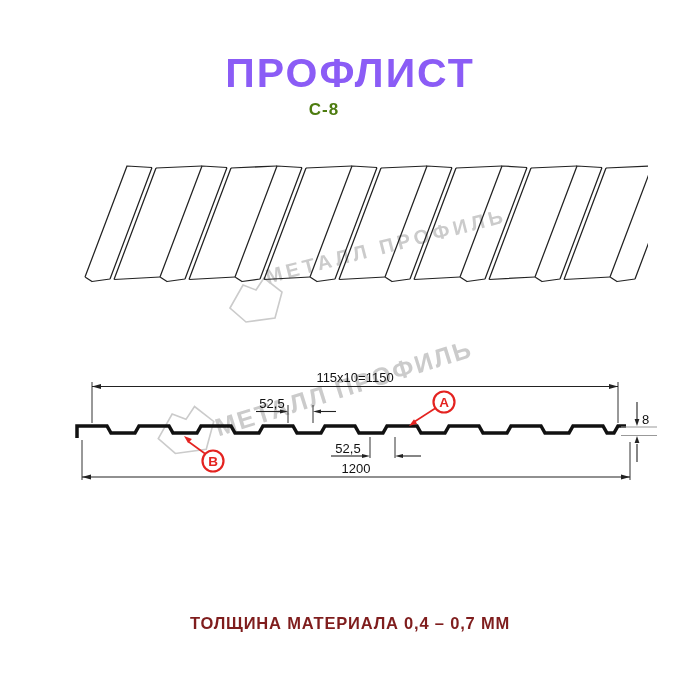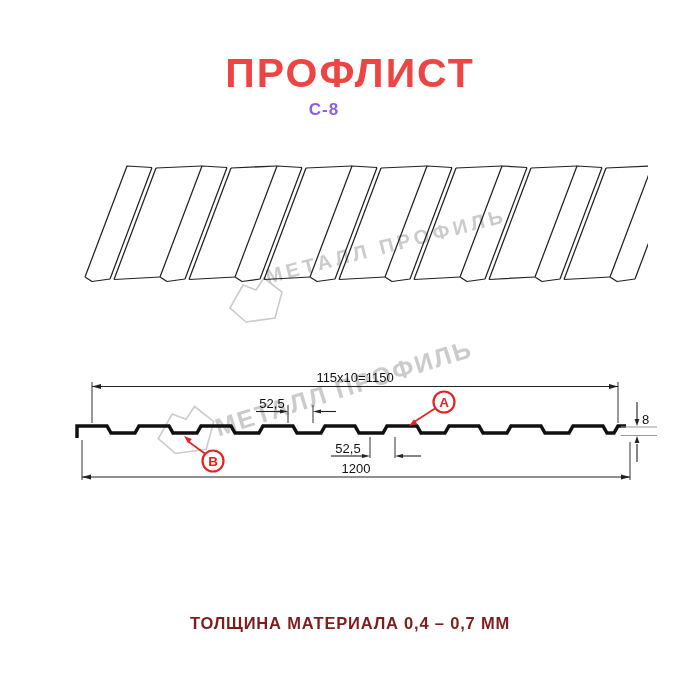--- a/index.html
+++ b/index.html
@@ -1,22 +1,22 @@
 <!DOCTYPE html>
 <html><head>
 <meta charset="utf-8">
 <style>
   html,body{margin:0;padding:0;}
   body{width:700px;height:700px;background:#ffffff;position:relative;overflow:hidden;
        font-family:"Liberation Sans", sans-serif;}
   .abs{position:absolute;}
   .title{left:0;top:50px;width:700px;text-align:center;font-size:41px;font-weight:bold;
-         letter-spacing:2px;color:#ef4444;}
+         letter-spacing:2px;color:#8b5cf6;}
   .subtitle{left:0;top:100px;width:648px;text-align:center;font-size:17px;font-weight:bold;
-            letter-spacing:1px;color:#8b5cf6;}
+            letter-spacing:1px;color:#4d7c0f;}
   .footer-note{left:0;top:614px;width:700px;text-align:center;font-size:16.5px;font-weight:bold;
                letter-spacing:0.8px;color:#7f1d1d;}
   .wm-text{color:#cbcbcb;font-weight:bold;white-space:nowrap;transform-origin:left center;}
   .wm-upper{left:266px;top:266px;font-size:20px;letter-spacing:4px;transform:rotate(-14.5deg);}
   .wm-lower{left:216px;top:414px;font-size:25px;letter-spacing:2px;transform:rotate(-17.5deg);}
   svg{display:block;}
   .dimtxt{font-family:"Liberation Sans",sans-serif;font-size:13px;fill:#111;}
   .redtxt{font-family:"Liberation Sans",sans-serif;font-size:13.5px;font-weight:bold;fill:#e42320;}
 </style>
 </head>

